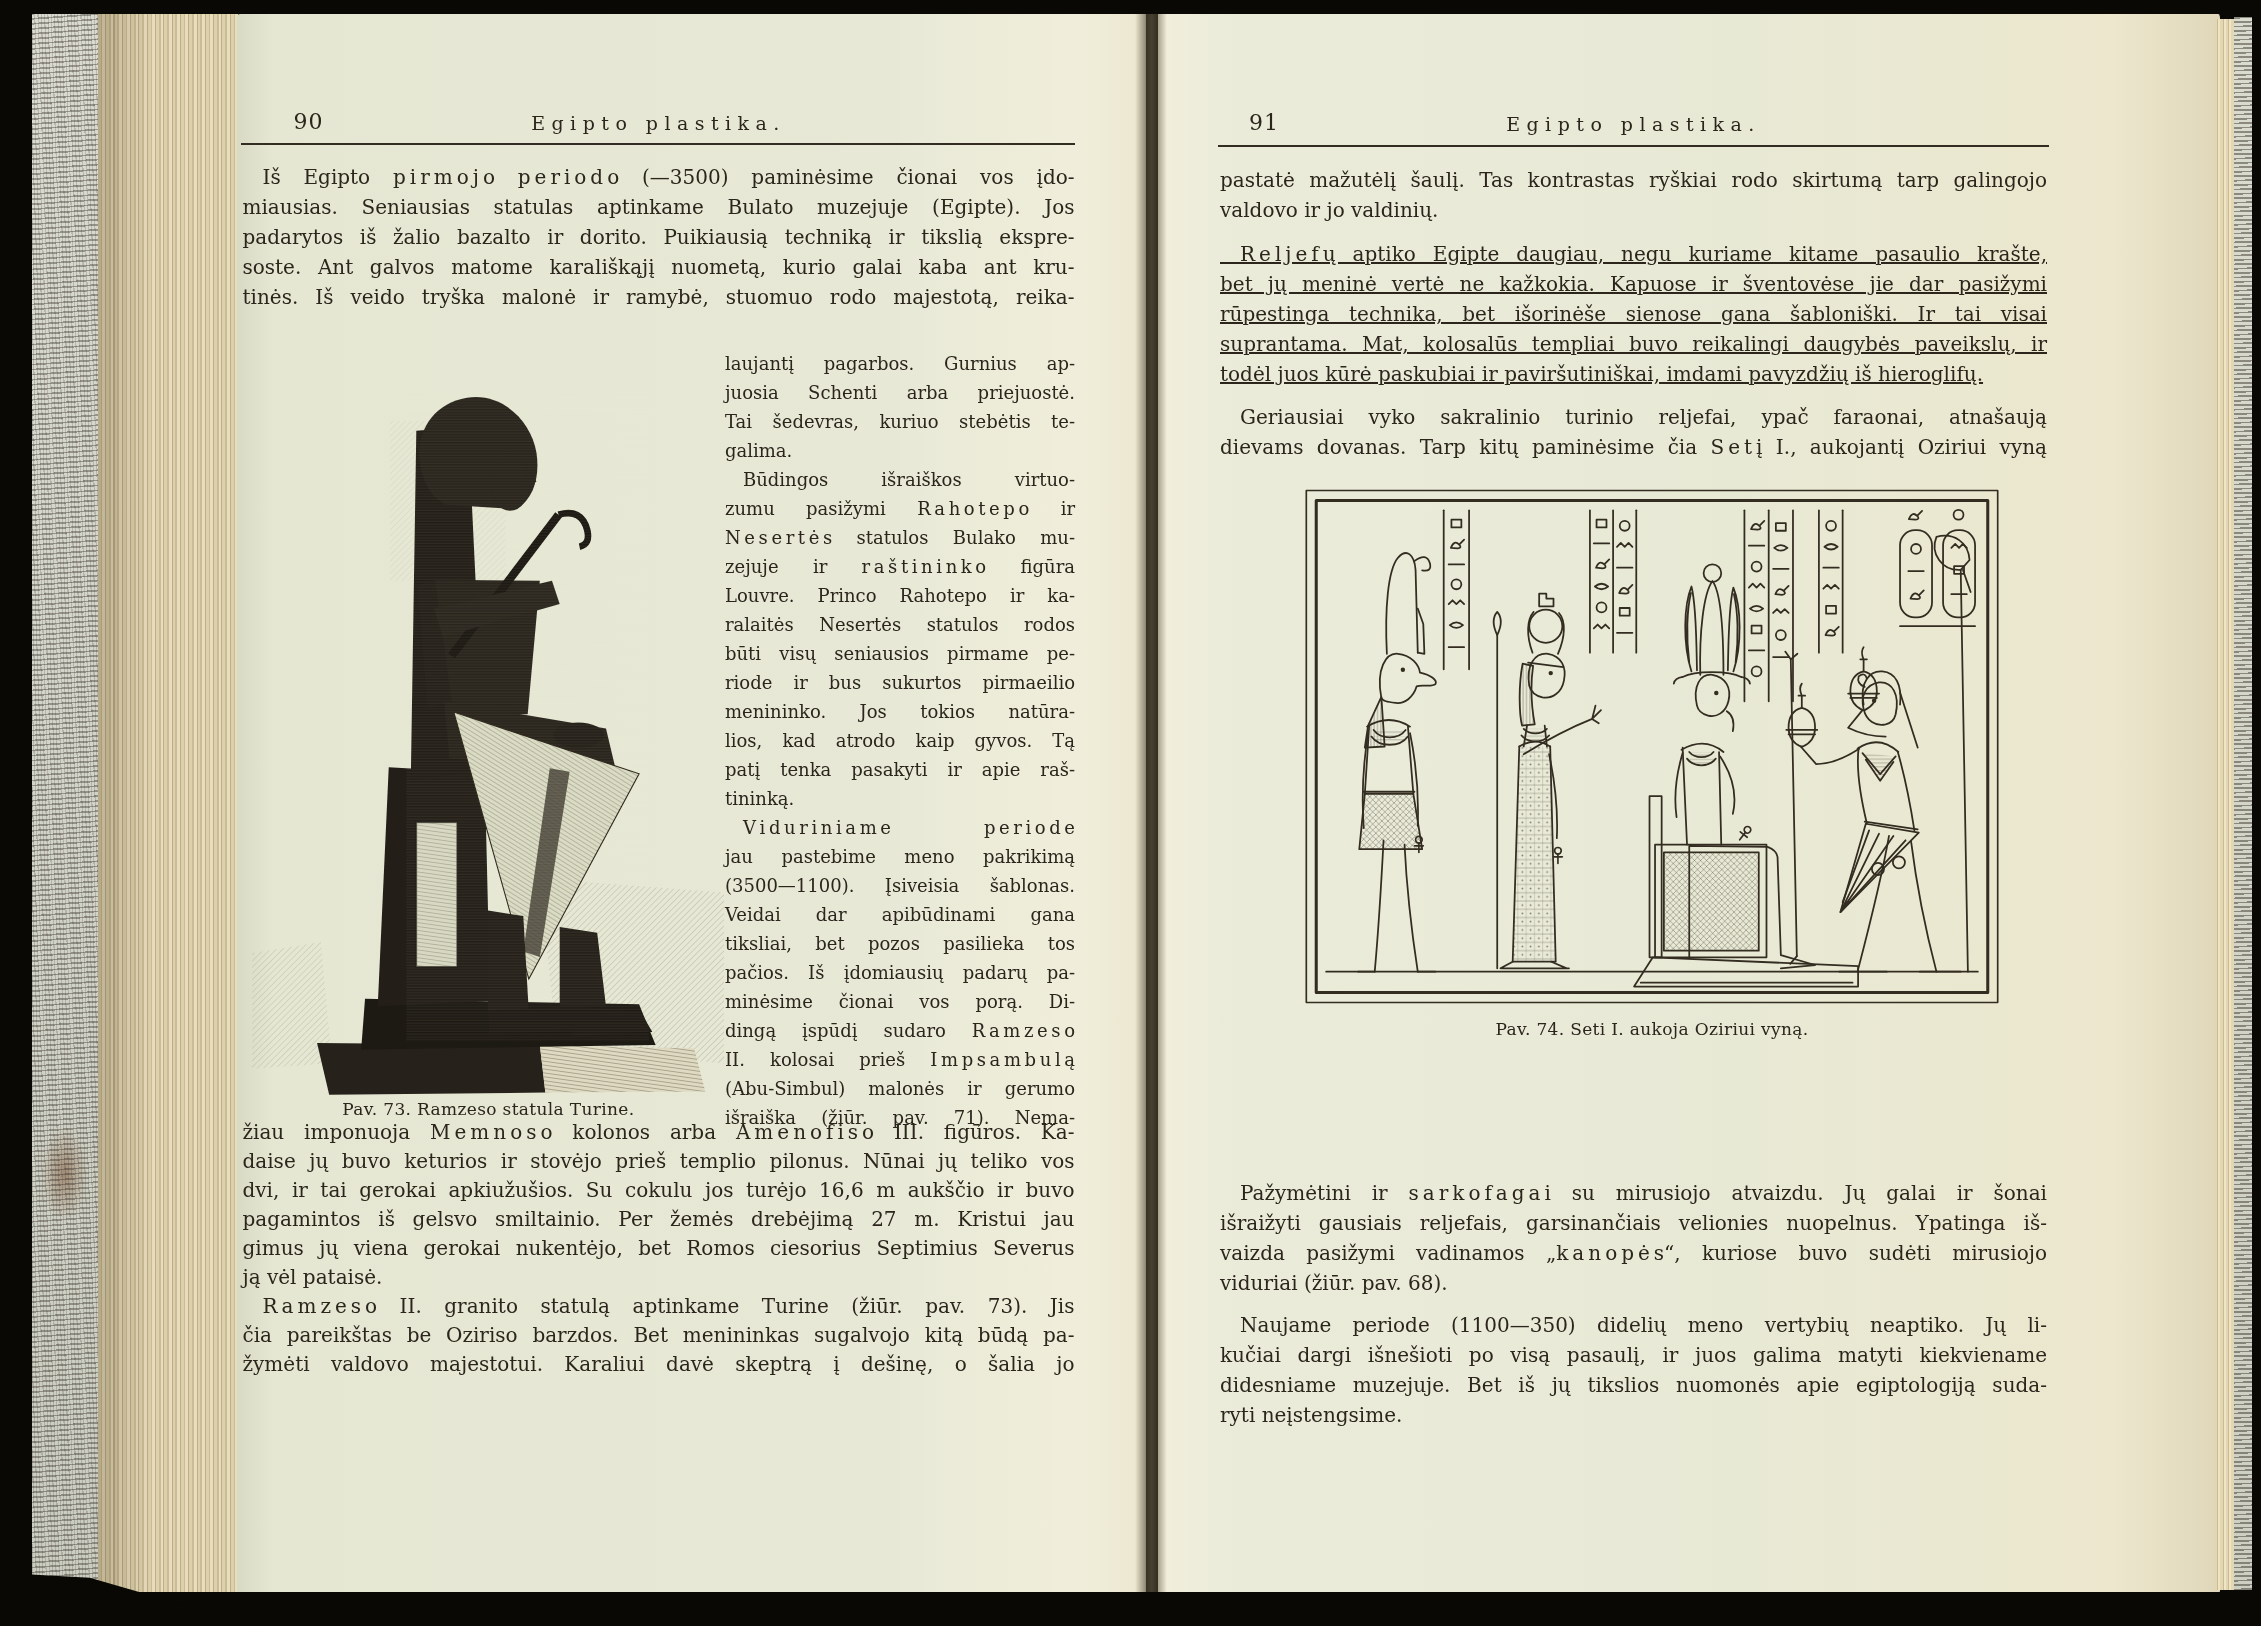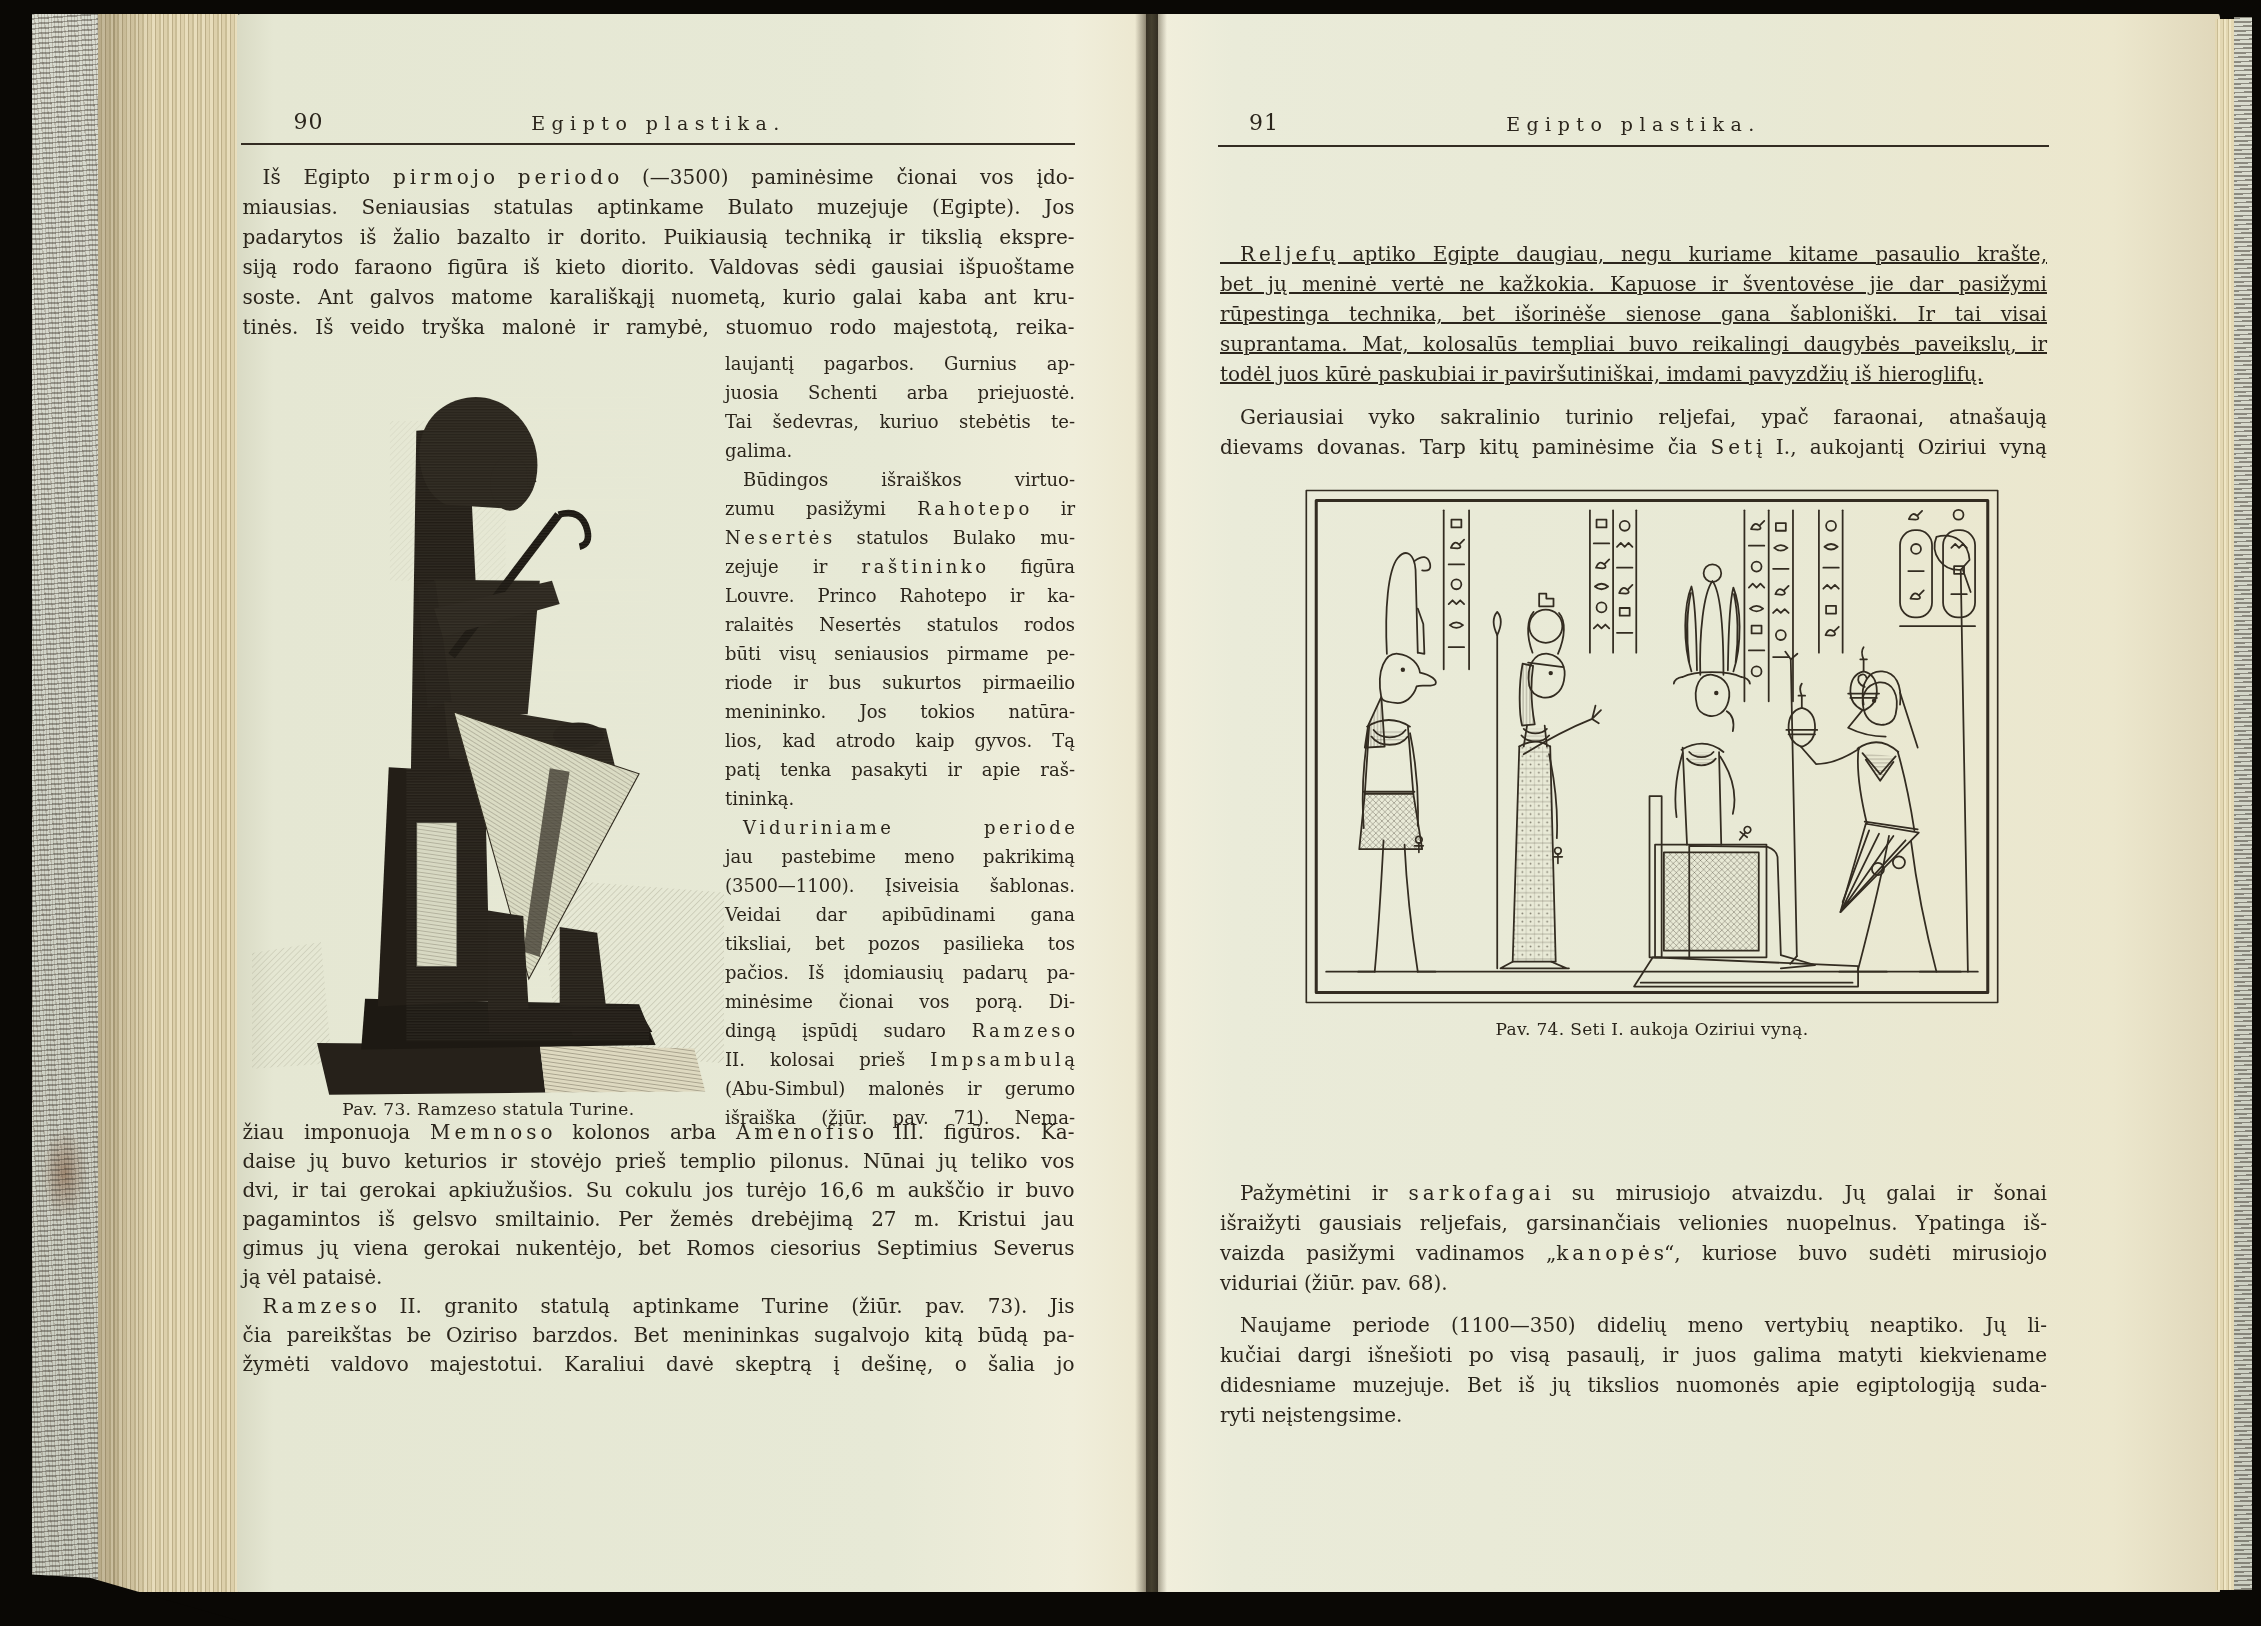--- a/index.html
+++ b/index.html
@@ -60,21 +60,20 @@
 
   <div class="abs page-left">
     <div class="abs pagenum" style="left:27.6px;top:95px;">90</div>
     <div class="abs runtitle" style="left:5.5px;top:98px;width:832px;">Egipto plastika.</div>
     <div class="abs rule" style="left:4.4px;top:129px;width:834px;"></div>
 
     <div class="abs para p-cont" style="left:5.5px;top:148px;width:832px;">
         <div class="tline"> Iš Egipto p i r m o j o  p e r i o d o (—3500) paminėsime čionai vos įdo-</div>
         <div class="tline">miausias.  Seniausias statulas aptinkame Bulato muzejuje (Egipte).  Jos</div>
         <div class="tline">padarytos iš žalio bazalto ir dorito.  Puikiausią techniką ir tikslią ekspre-</div>
-        <div class="tline">siją rodo faraono figūra iš kieto diorito.  Valdovas sėdi gausiai išpuoštame</div>
         <div class="tline">soste.  Ant galvos matome karališkąjį nuometą, kurio galai kaba ant kru-</div>
         <div class="tline">tinės.  Iš veido tryška malonė ir ramybė, stuomuo rodo majestotą, reika-</div>
       </div>
 
     <div class="abs" style="left:15.4px;top:335px;width:472px;height:746px;">
       <svg viewBox="0 0 856 1352" width="472" height="746">
         <defs>
           <pattern id="hatchL" width="8" height="8" patternUnits="userSpaceOnUse" patternTransform="rotate(45)">
             <line x1="0" y1="0" x2="0" y2="8" stroke="#8e8d76" stroke-width="1.3"></line>
           </pattern>
@@ -181,20 +180,24 @@
           <div class="tline">žymėti valdovo majestotui.  Karaliui davė skeptrą į dešinę, o šalia jo</div>
         </div>
     </div>
   </div>
 
   <div class="abs page-right">
     <div class="abs runtitle" style="left:62px;top:100px;width:827px;">Egipto plastika.</div>
     <div class="abs pagenum" style="left:62px;top:97px;width:827px;">91</div>
     <div class="abs rule" style="left:60px;top:132px;width:831px;"></div>
 
+    <div class="abs para p-end" style="left:62px;top:152px;width:827px;">
+        <div class="tline">pastatė mažutėlį šaulį.  Tas kontrastas ryškiai rodo skirtumą tarp galingojo</div>
+        <div class="tline">valdovo ir jo valdinių.</div>
+      </div>
     <div class="abs para p-end" style="left:62px;top:226px;width:827px;text-decoration:underline;">
         <div class="tline"> R e l j e f ų aptiko Egipte daugiau, negu kuriame kitame pasaulio krašte,</div>
         <div class="tline">bet jų meninė vertė ne kažkokia.  Kapuose ir šventovėse jie dar pasižymi</div>
         <div class="tline">rūpestinga technika, bet išorinėše sienose gana šabloniški.  Ir tai visai</div>
         <div class="tline">suprantama.  Mat, kolosalūs templiai buvo reikalingi daugybės paveikslų, ir</div>
         <div class="tline">todėl juos kūrė paskubiai ir paviršutiniškai, imdami pavyzdžių iš hieroglifų.</div>
       </div>
     <div class="abs para p-cont" style="left:62px;top:389px;width:827px;">
         <div class="tline"> Geriausiai vyko sakralinio turinio reljefai, ypač faraonai, atnašaują</div>
         <div class="tline">dievams dovanas.  Tarp kitų paminėsime čia S e t į I., aukojantį Oziriui vyną</div>

